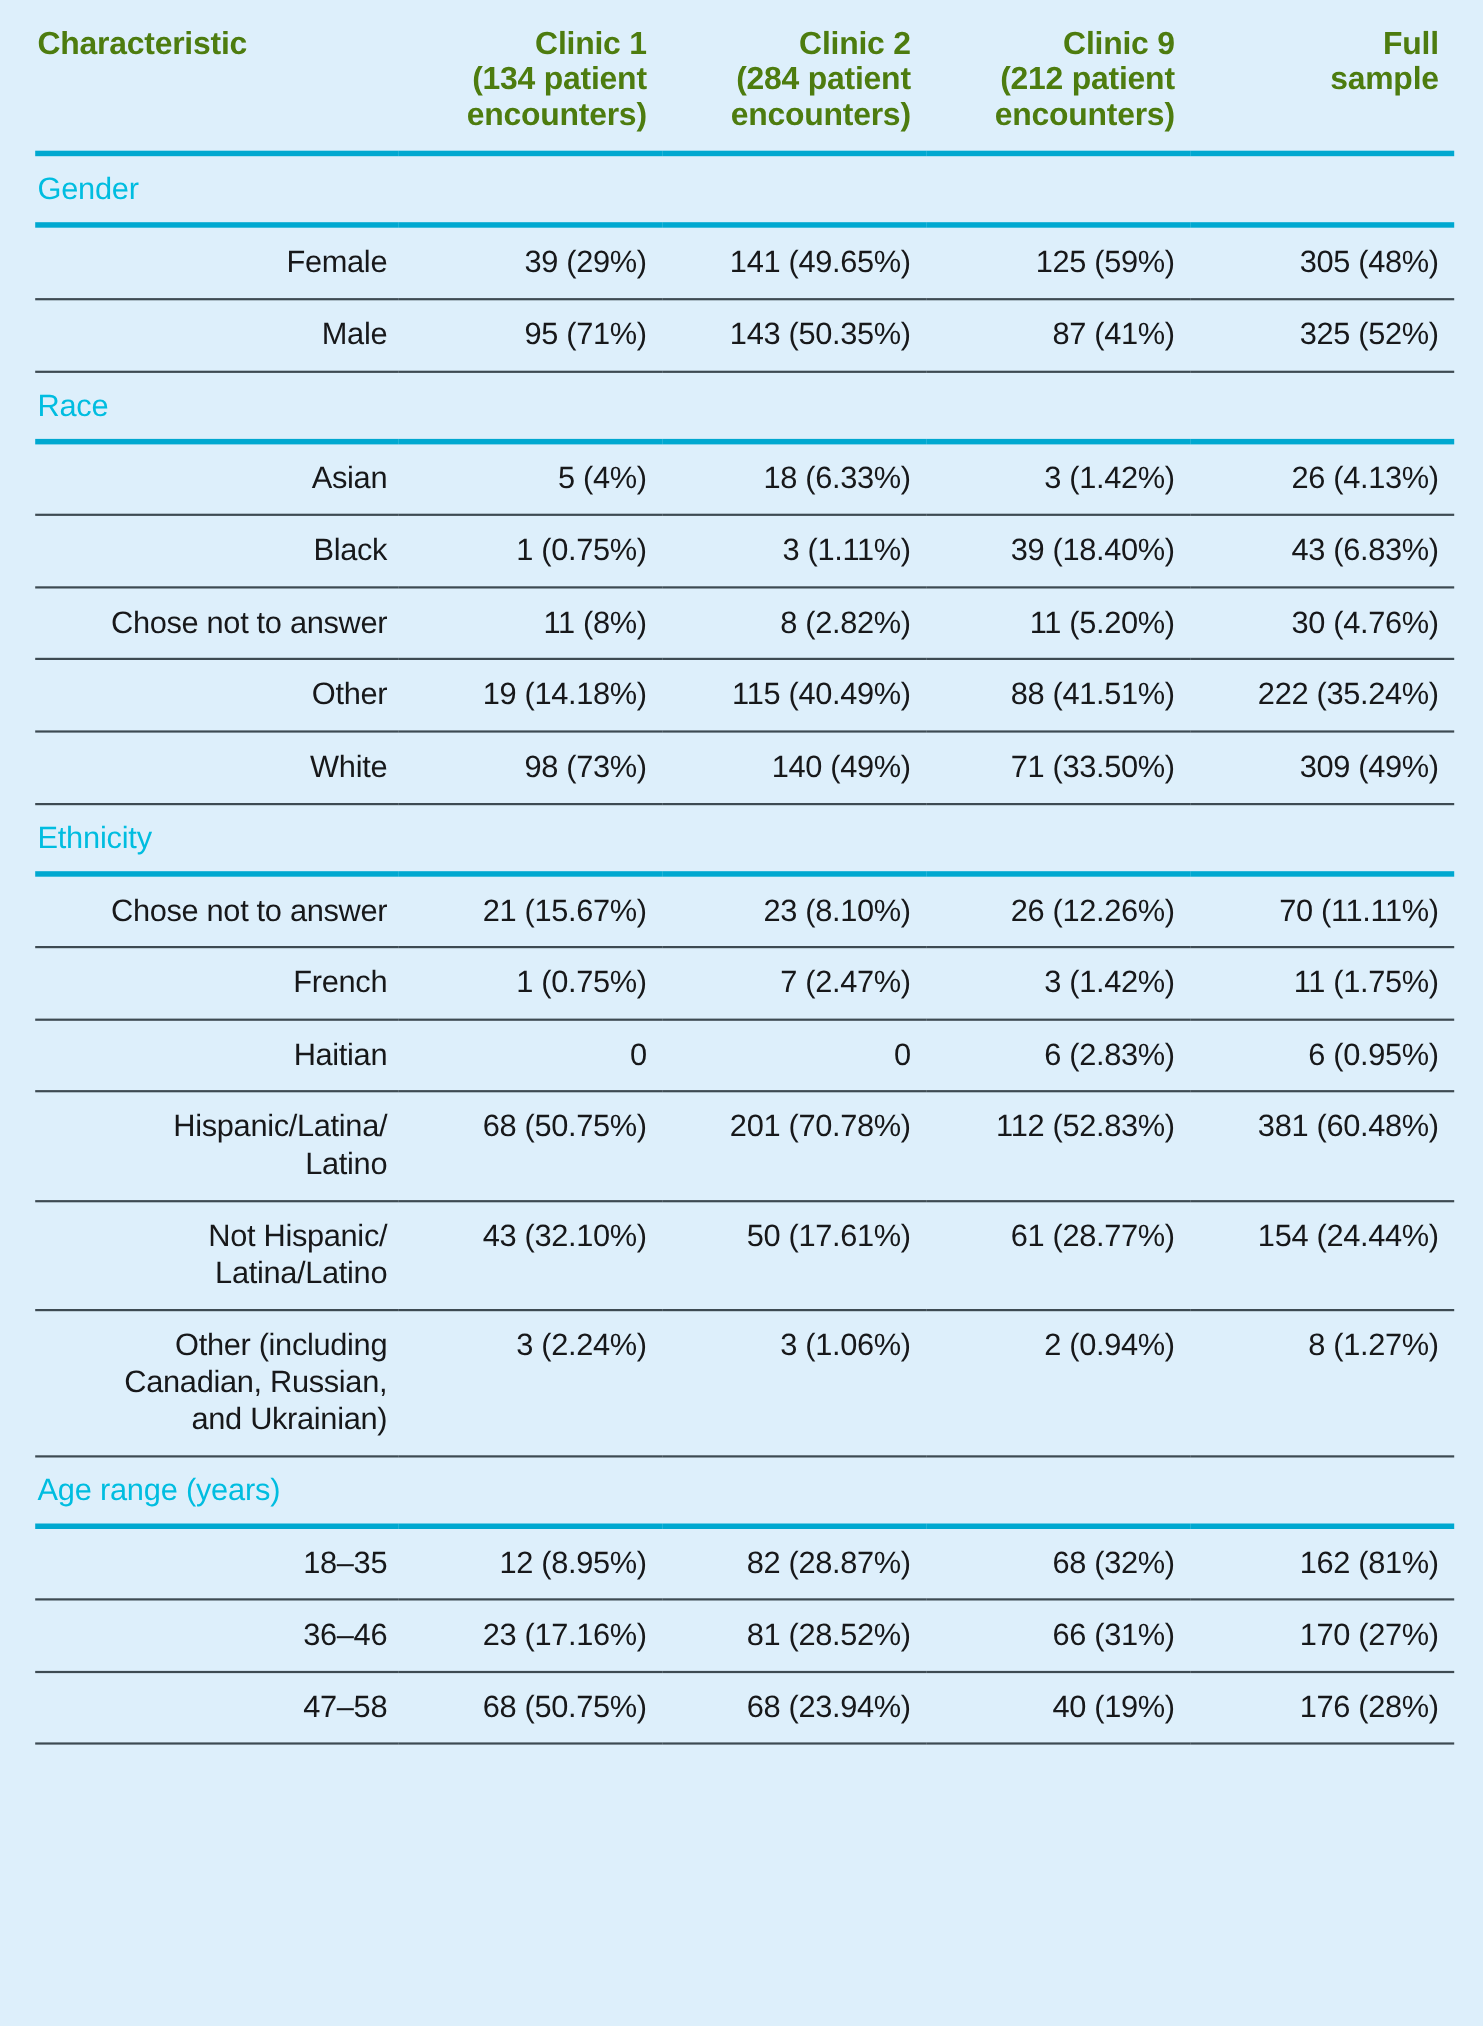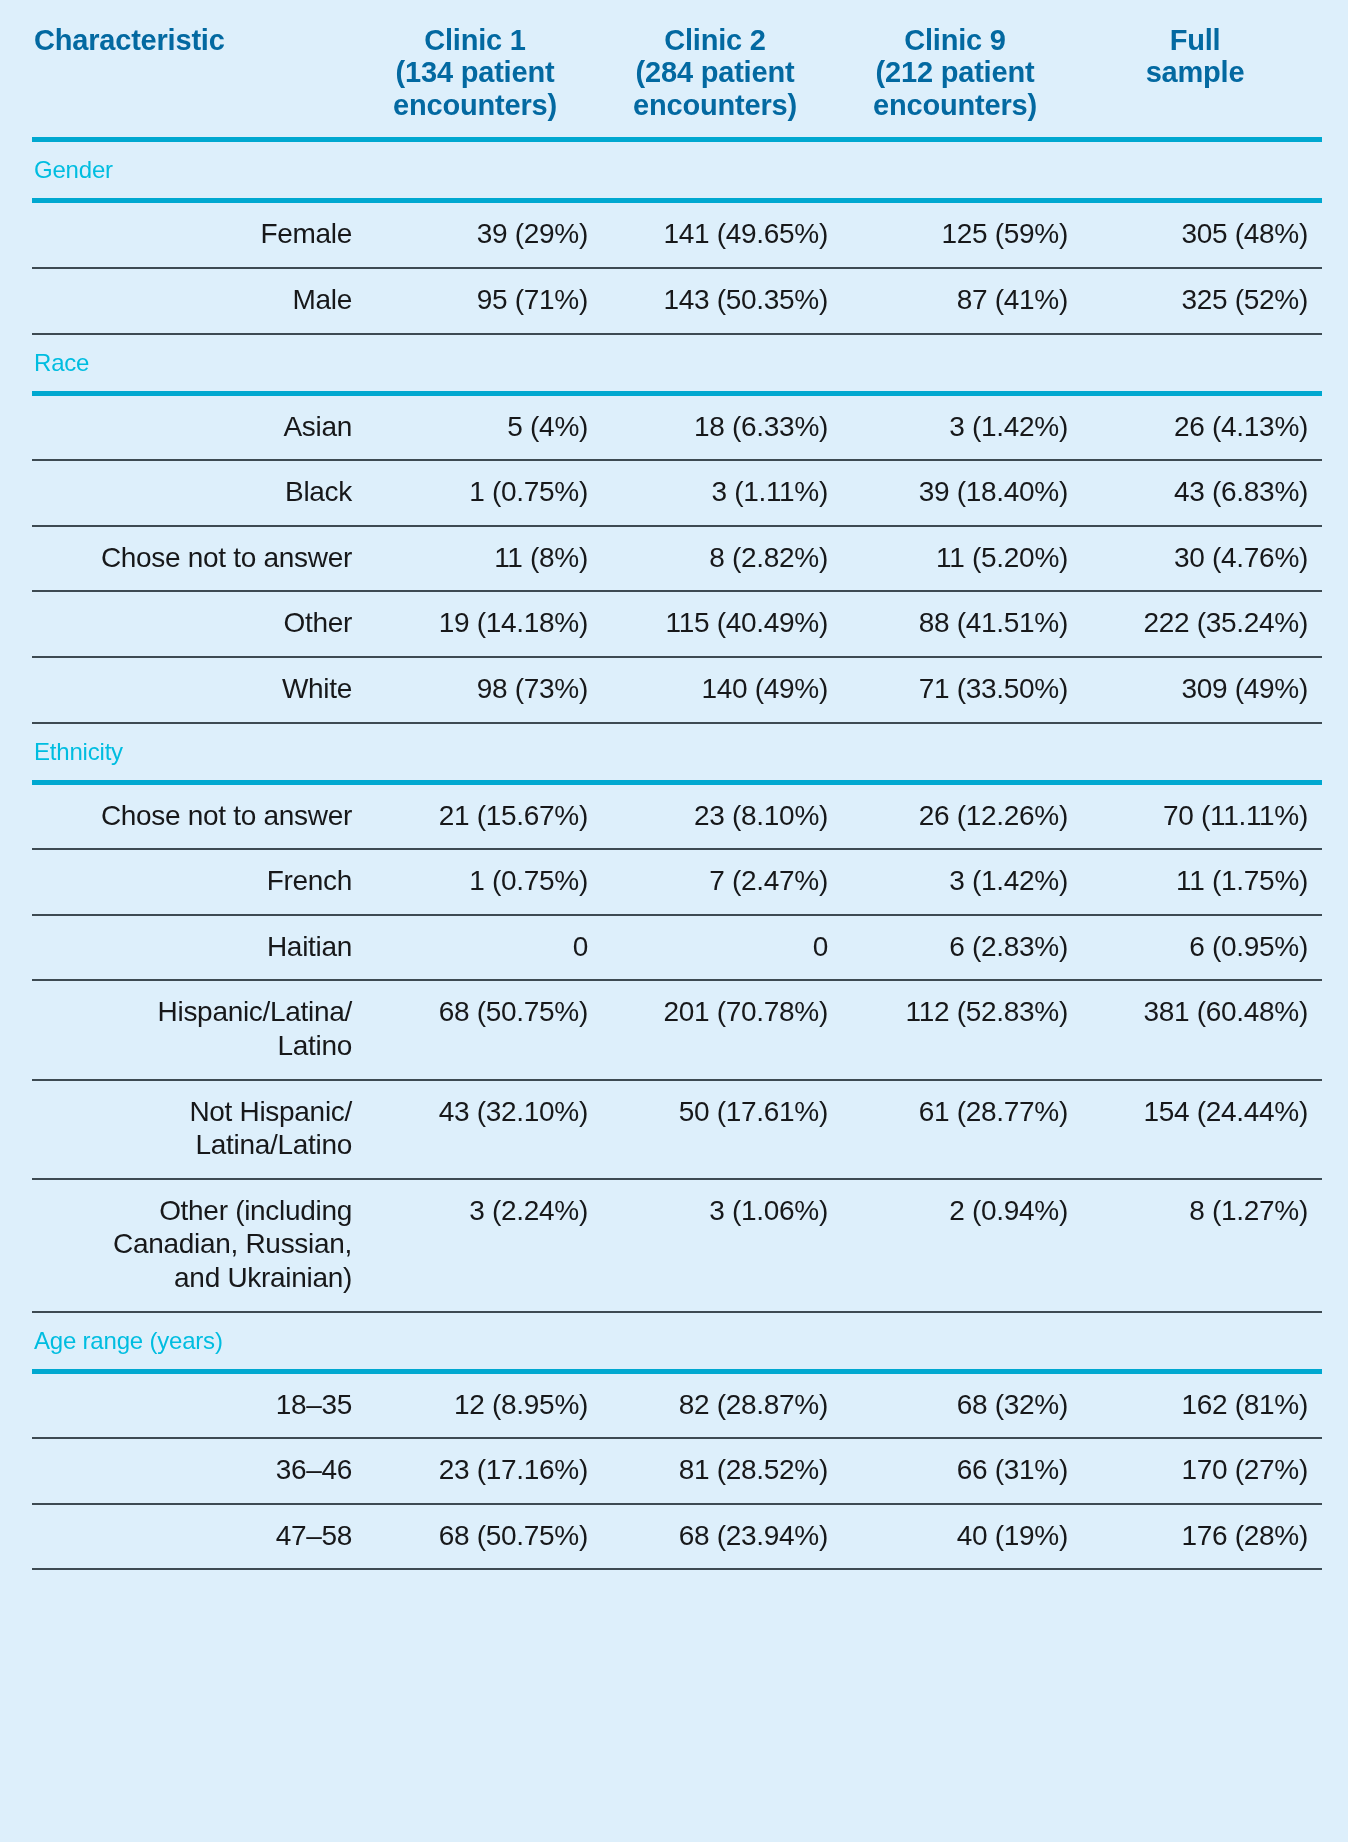--- a/index.html
+++ b/index.html
@@ -26,44 +26,44 @@
     width: 1290px;
     margin-left: 32px;
     margin-top: 18px;
     table-layout: fixed;
   }
   col.c-char  { width: 330px; }
   col.c-num   { width: 240px; }
 
   
   thead th {
-    color: #0369a1;
+    color: #4d7c0f;
     font-weight: bold;
     font-size: 29px;
     line-height: 1.12;
     padding: 6px 14px 16px 0;
     vertical-align: top;
     letter-spacing: -0.2px;
   }
   thead th.h-char {
     text-align: left;
     padding-left: 2px;
     padding-right: 0;
   }
   thead th.h-num {
-    text-align: center;
+    text-align: right;
   }
   thead tr.head-row th {
     border-bottom: 5px solid #00a8d0;
   }
 
   
   tr.section-row td {
     color: #00bde0;
-    font-size: 24px;
+    font-size: 28px;
     font-weight: normal;
     padding: 14px 0 14px 2px;
     letter-spacing: -0.2px;
     border-bottom: 5px solid #00a8d0;
     text-align: left;
   }
   tr.section-row.first-section td {
     border-top: none;
   }
 

